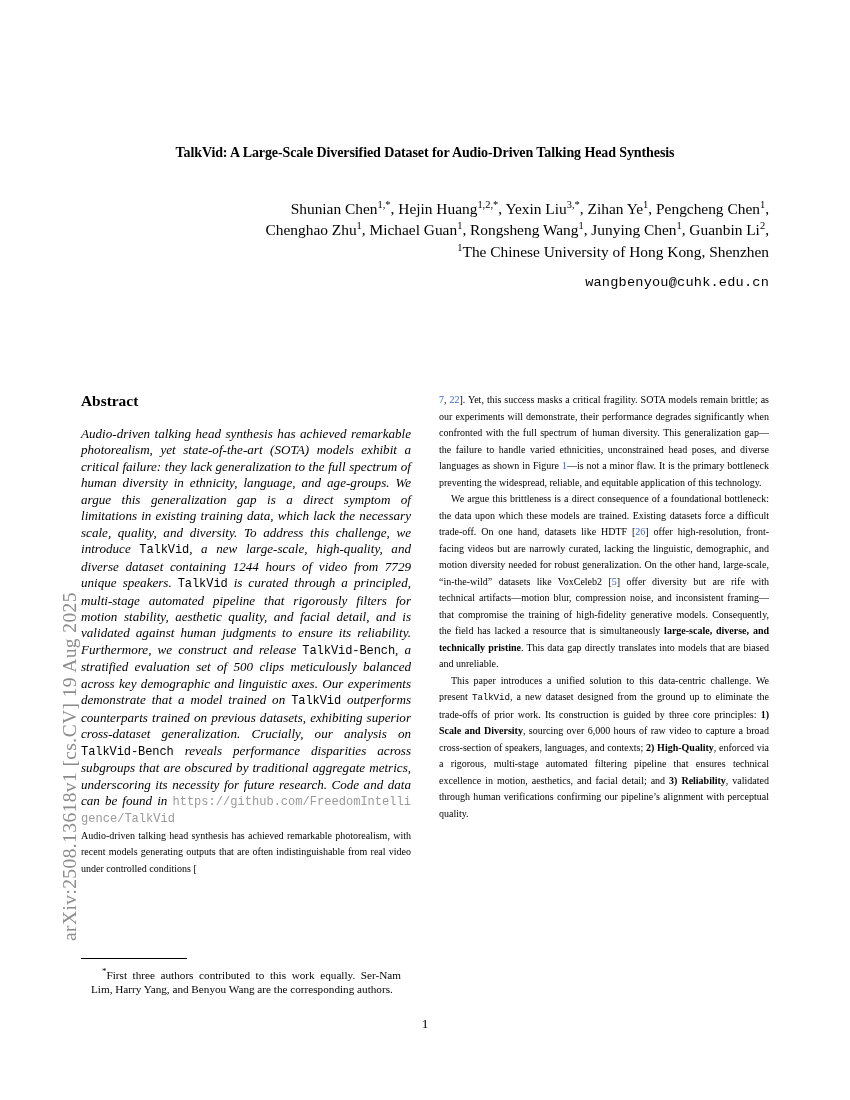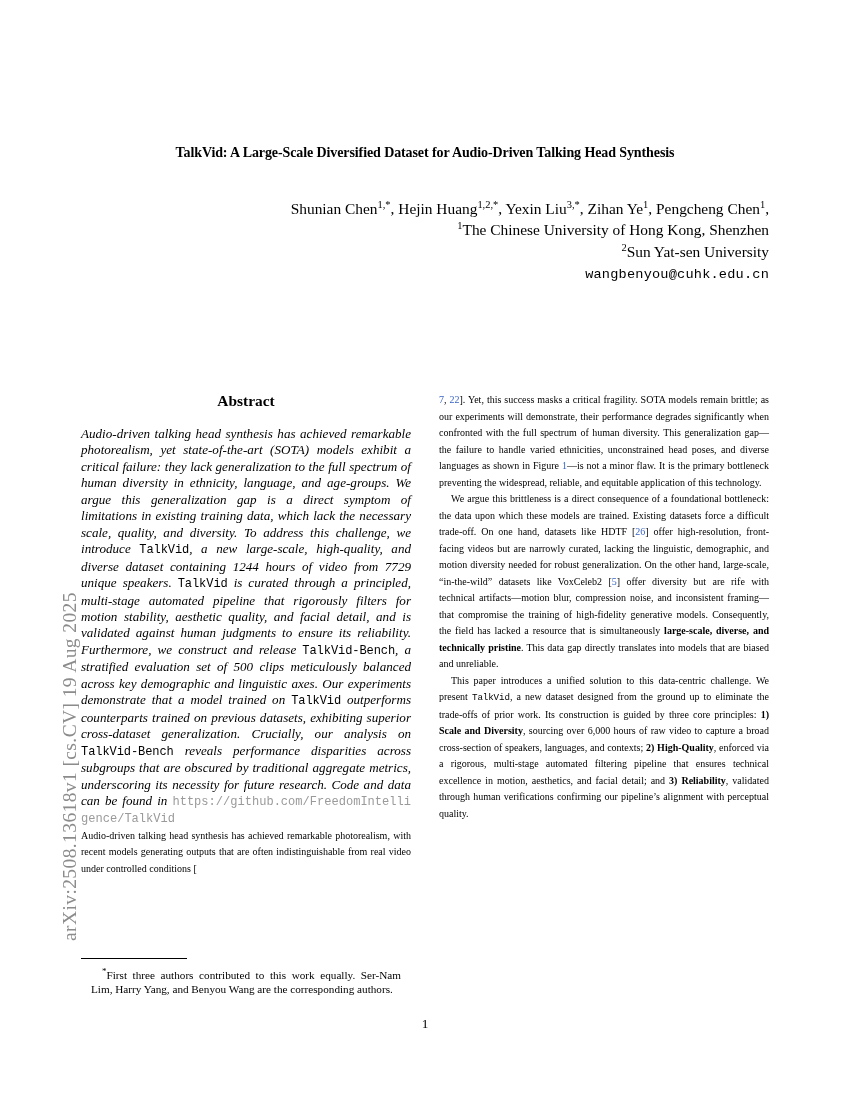--- a/index.html
+++ b/index.html
@@ -70,42 +70,42 @@
     line-height: 21.4px;
   }
   .author-line { white-space: nowrap; }
   .affil-line { white-space: nowrap; }
   sup { font-size: 0.68em; vertical-align: super; line-height: 0; }
   .pre-sup { font-size: 0.68em; vertical-align: super; line-height: 0; }
   #email-line {
     font-family: "Liberation Mono", monospace;
     font-size: 13.6px;
     letter-spacing: 0.2px;
-    margin-top: 2px;
+    margin-top: 10px;
   }
 
   
   #columns {
     position: absolute;
     left: 0;
     top: 392px;
     width: 688px;
     height: 620px;
   }
   .col {
     position: absolute;
     top: 0;
     width: 330px;
   }
   #col-left  { left: 0px; }
   #col-right { left: 358px; }
 
   
   #abstract-heading {
-    text-align: center;
+    text-align: left;
     font-size: 15.4px;
     font-weight: bold;
     margin: 0 0 16px 0;
   }
   #abstract-body {
     font-style: italic;
     font-size: 13.1px;
     line-height: 16.45px;
     text-align: justify;
     margin: 0;
@@ -190,27 +190,27 @@
   <div id="title-block">
     <h1 id="paper-title">TalkVid: A Large-Scale Diversified Dataset for Audio-Driven Talking Head Synthesis</h1>
   </div>
 
   <div id="authors-block">
 
     <div class="author-line">
       <span>Shunian Chen</span><sup>1,*</sup><span>, Hejin Huang</span><sup>1,2,*</sup><span>, Yexin Liu</span><sup>3,*</sup><span>, Zihan Ye</span><sup>1</sup><span>, Pengcheng Chen</span><sup>1</sup><span>,</span>
     </div>
 
+    <div class="author-line">
+      <span>Chenghao Zhu</span><sup>1</sup><span>, Michael Guan</span><sup>1</sup><span>, Rongsheng Wang</span><sup>1</sup><span>, Junying Chen</span><sup>1</sup><span>, Guanbin Li</span><sup>2</sup><span>,</span>
+    </div>
 
 
     <div class="affil-line">
       <span class="pre-sup">1</span><span>The Chinese University of Hong Kong, Shenzhen</span>
-    </div>
-    <div class="affil-line">
-      <span class="pre-sup">2</span><span>Sun Yat-sen University</span>
     </div>
 
     <div id="email-line">wangbenyou@cuhk.edu.cn</div>
   </div>
 
   <div id="columns">
 
     <div class="col" id="col-left">
 
       <div id="abstract-heading">Abstract</div>

